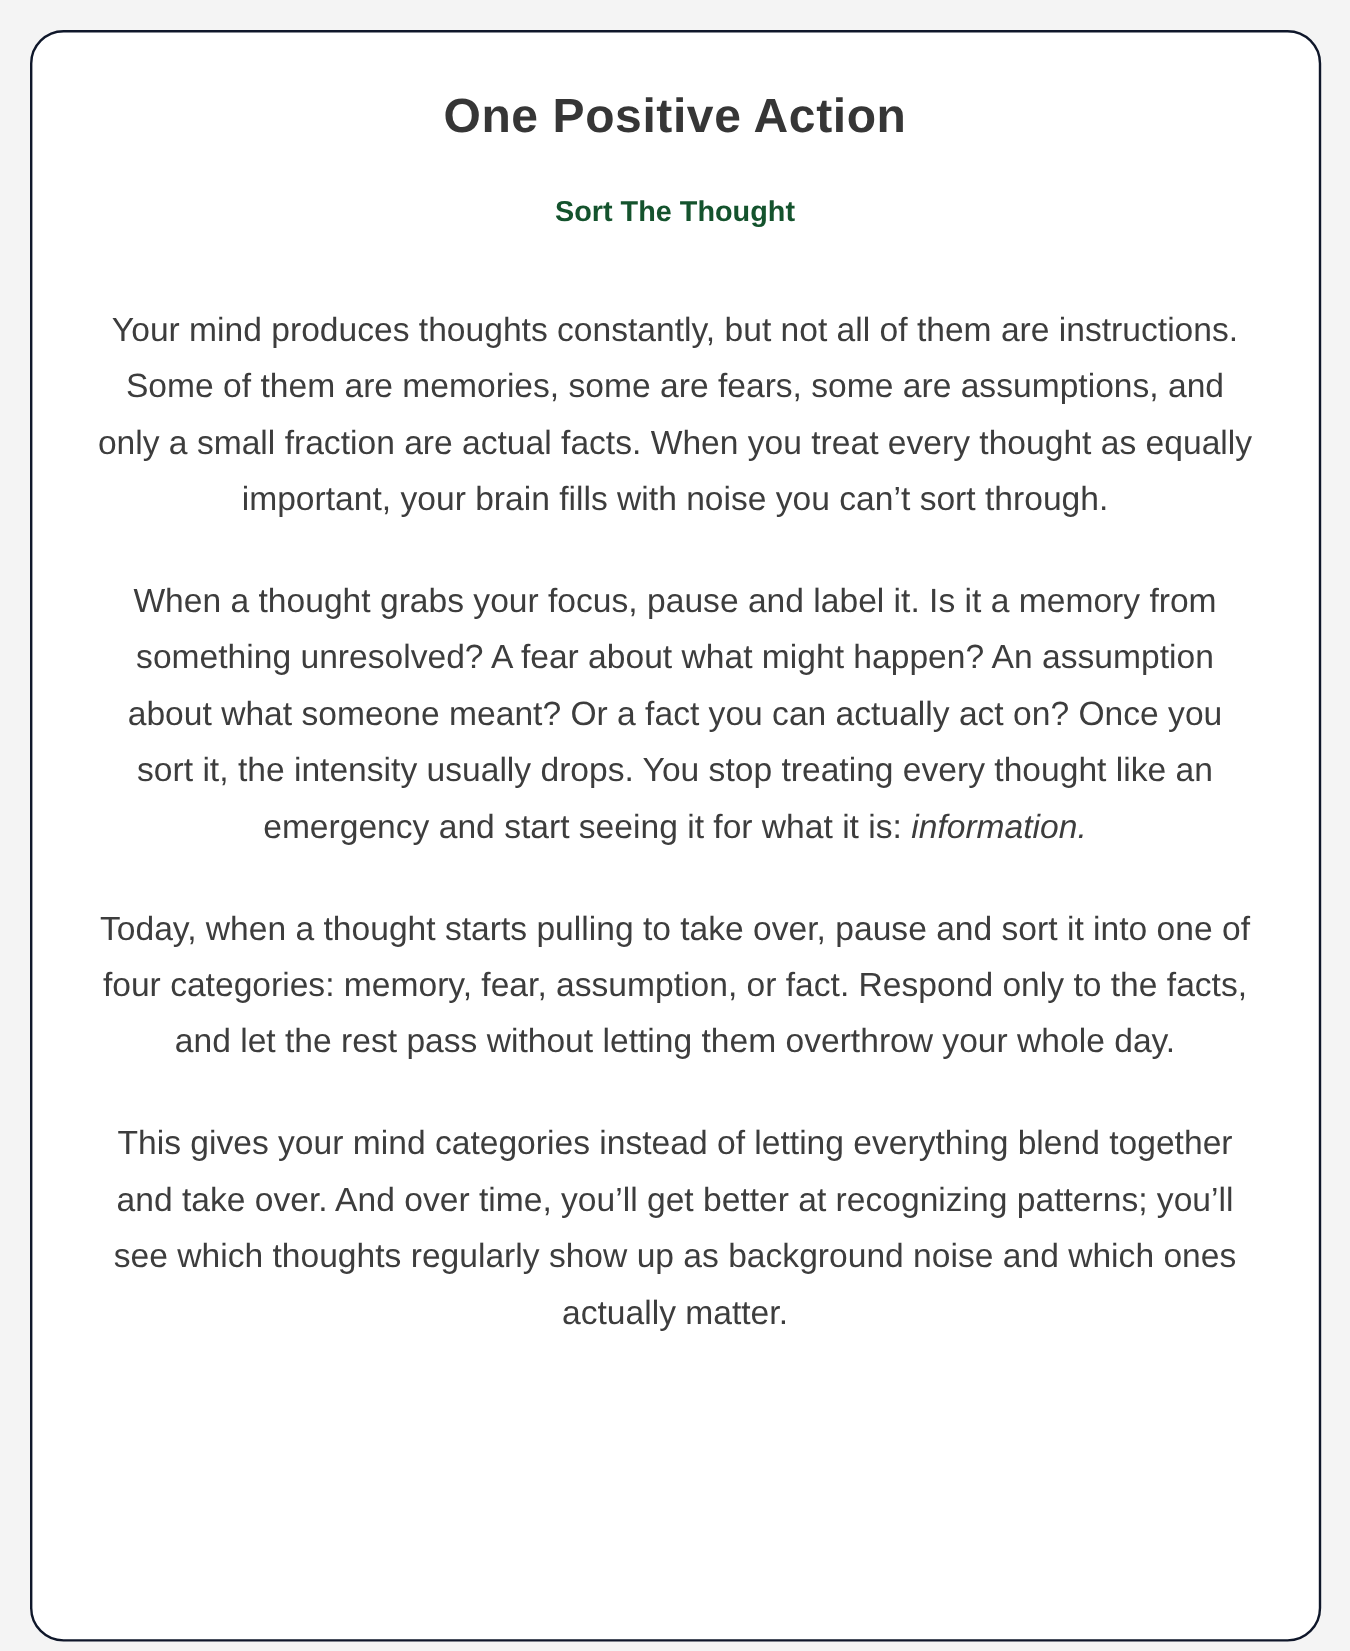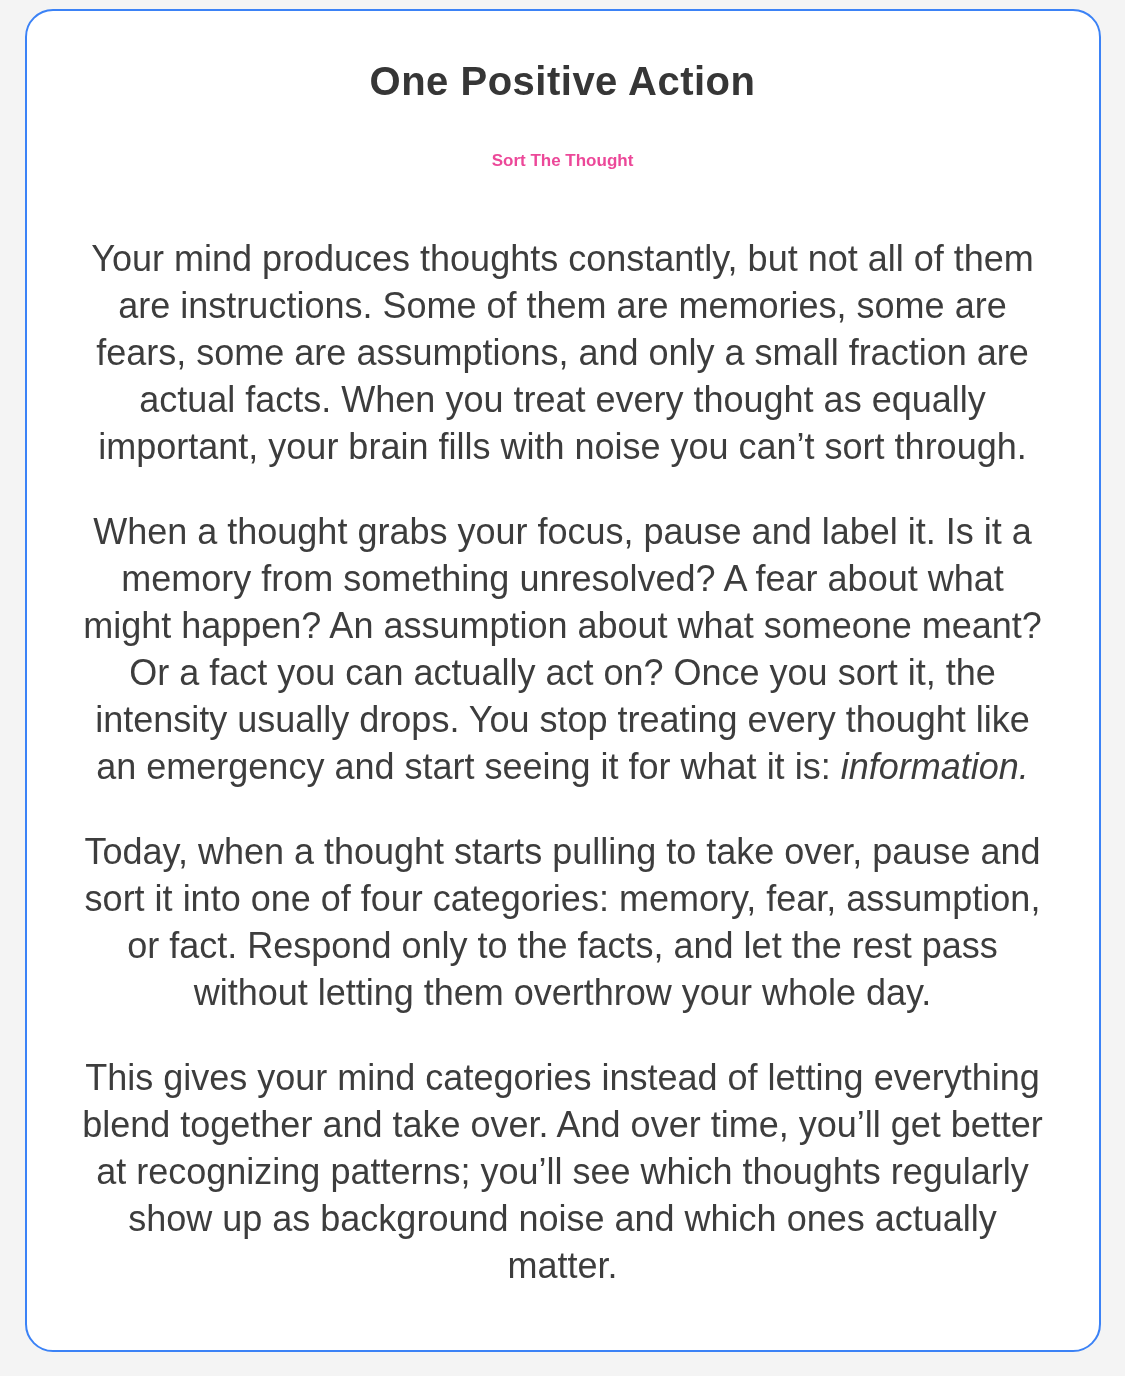--- a/index.html
+++ b/index.html
@@ -11,49 +11,49 @@
   .page {
     width: 1125px;
     height: 1376px;
     box-sizing: border-box;
     background: #f4f4f4;
   }
   .card {
     box-sizing: border-box;
     width: 1076px;
     min-height: 1343px;
-    margin: 0 auto;
+    margin: 16px auto;
     position: relative;
     top: 9px;
     background: #ffffff;
-    border: 2px solid #3b82f6;
+    border: 2px solid #0f172a;
     border-radius: 28px;
     padding: 46px 54px 40px 54px;
   }
   .card h1 {
     margin: 0 0 40px 0;
     text-align: center;
     font-size: 40px;
     line-height: 48px;
     font-weight: 600;
     color: #363636;
     letter-spacing: 0.5px;
   }
   .card h2 {
     margin: 0 0 58px 0;
     text-align: center;
-    font-size: 17px;
+    font-size: 24px;
     line-height: 32px;
     font-weight: 700;
-    color: #ec4899;
+    color: #14532d;
   }
   .card p {
     margin: 0 0 38px 0;
     text-align: center;
-    font-size: 36px;
+    font-size: 28px;
     line-height: 47px;
     font-weight: 400;
     color: #3d3d3d;
   }
   .card p:last-child {
     margin-bottom: 0;
   }
   .card em {
     font-style: italic;
   }

